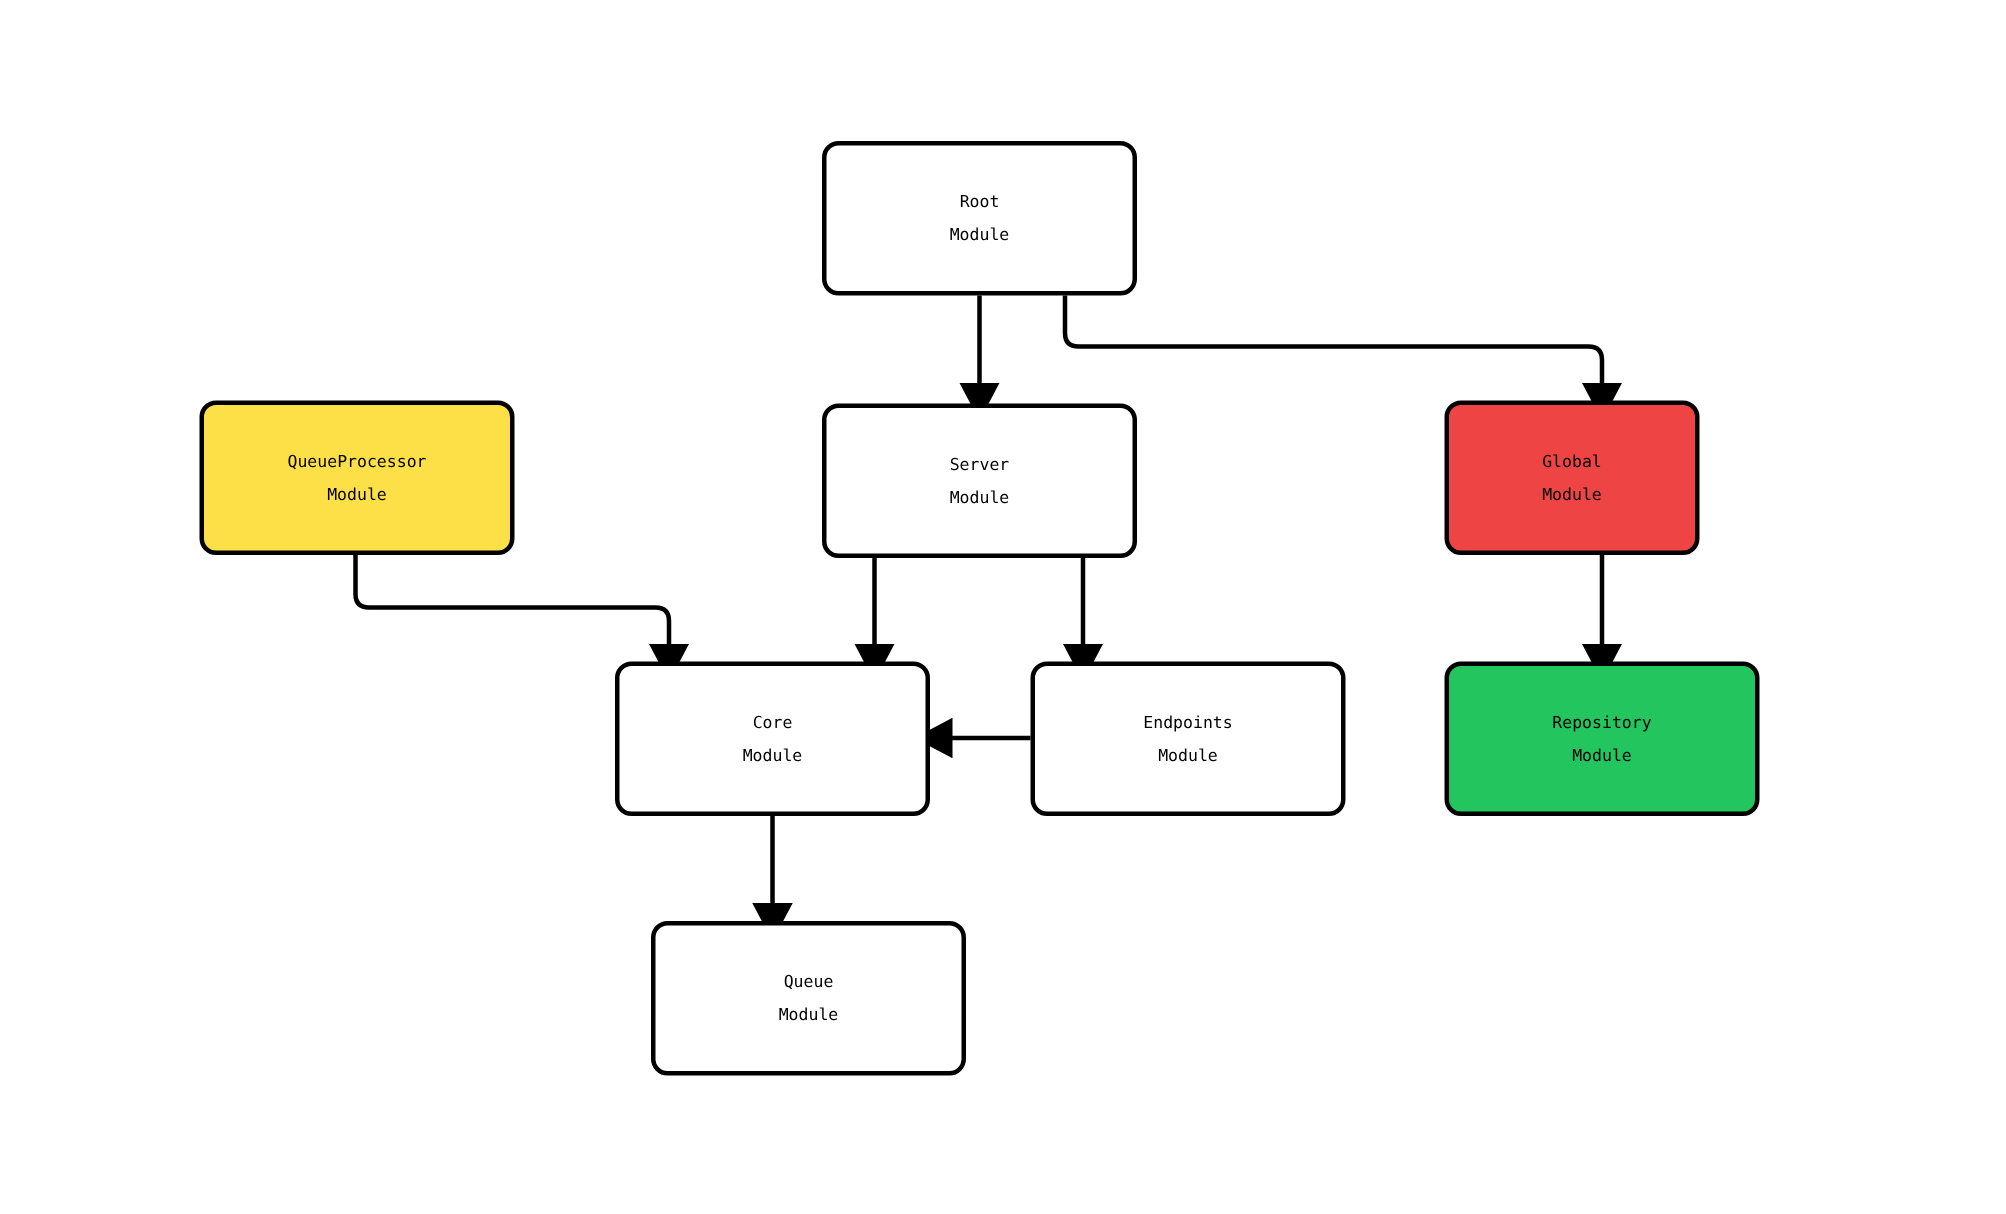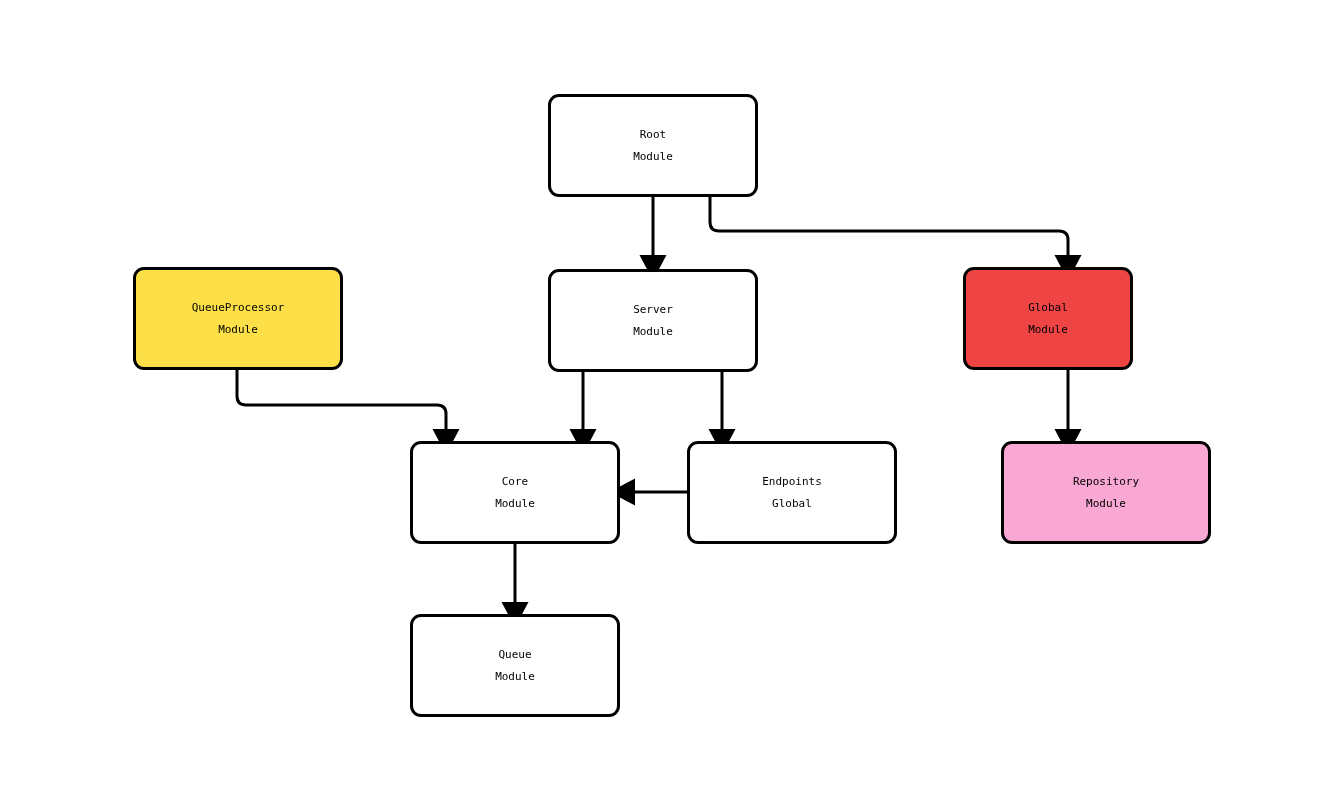--- a/index.html
+++ b/index.html
@@ -87,25 +87,25 @@
       <div class="node-box" style="left: 963px; top: 267px; width: 170px; height: 103px; background: #ef4444; border-color: rgb(0, 0, 0); border-width: 3px; border-radius: 11px;">
         <div class="node-label" style="color: rgb(0, 0, 0);">Global
 Module</div>
       </div>
       <div class="node-box" style="left: 410px; top: 441px; width: 210px; height: 103px; background: rgb(255, 255, 255); border-color: rgb(0, 0, 0); border-width: 3px; border-radius: 11px; justify-content: center;">
         <div class="node-label" style="color: rgb(0, 0, 0);">Core
 Module</div>
       </div>
       <div class="node-box" style="left: 687px; top: 441px; width: 210px; height: 103px; background: rgb(255, 255, 255); border-color: rgb(0, 0, 0); border-width: 3px; border-radius: 11px;">
         <div class="node-label" style="color: rgb(0, 0, 0);">Endpoints
-Global</div>
+Module</div>
       </div>
-      <div class="node-box" style="left: 963px; top: 441px; width: 210px; height: 103px; background: #f9a8d4; border-color: rgb(0, 0, 0); border-width: 3px; border-radius: 11px; margin-left: 38px;">
+      <div class="node-box" style="left: 963px; top: 441px; width: 210px; height: 103px; background: #22c55e; border-color: rgb(0, 0, 0); border-width: 3px; border-radius: 11px;">
         <div class="node-label" style="color: rgb(0, 0, 0);">Repository
 Module</div>
       </div>
-      <div class="node-box" style="left: 410px; top: 614px; width: 210px; height: 103px; background: rgb(255, 255, 255); border-color: rgb(0, 0, 0); border-width: 3px; border-radius: 11px;">
+      <div class="node-box" style="left: 434px; top: 614px; width: 210px; height: 103px; background: rgb(255, 255, 255); border-color: rgb(0, 0, 0); border-width: 3px; border-radius: 11px;">
         <div class="node-label" style="color: rgb(0, 0, 0);">Queue
 Module</div>
       </div>
     </div>
 
 </div>
 
 </body></html>

